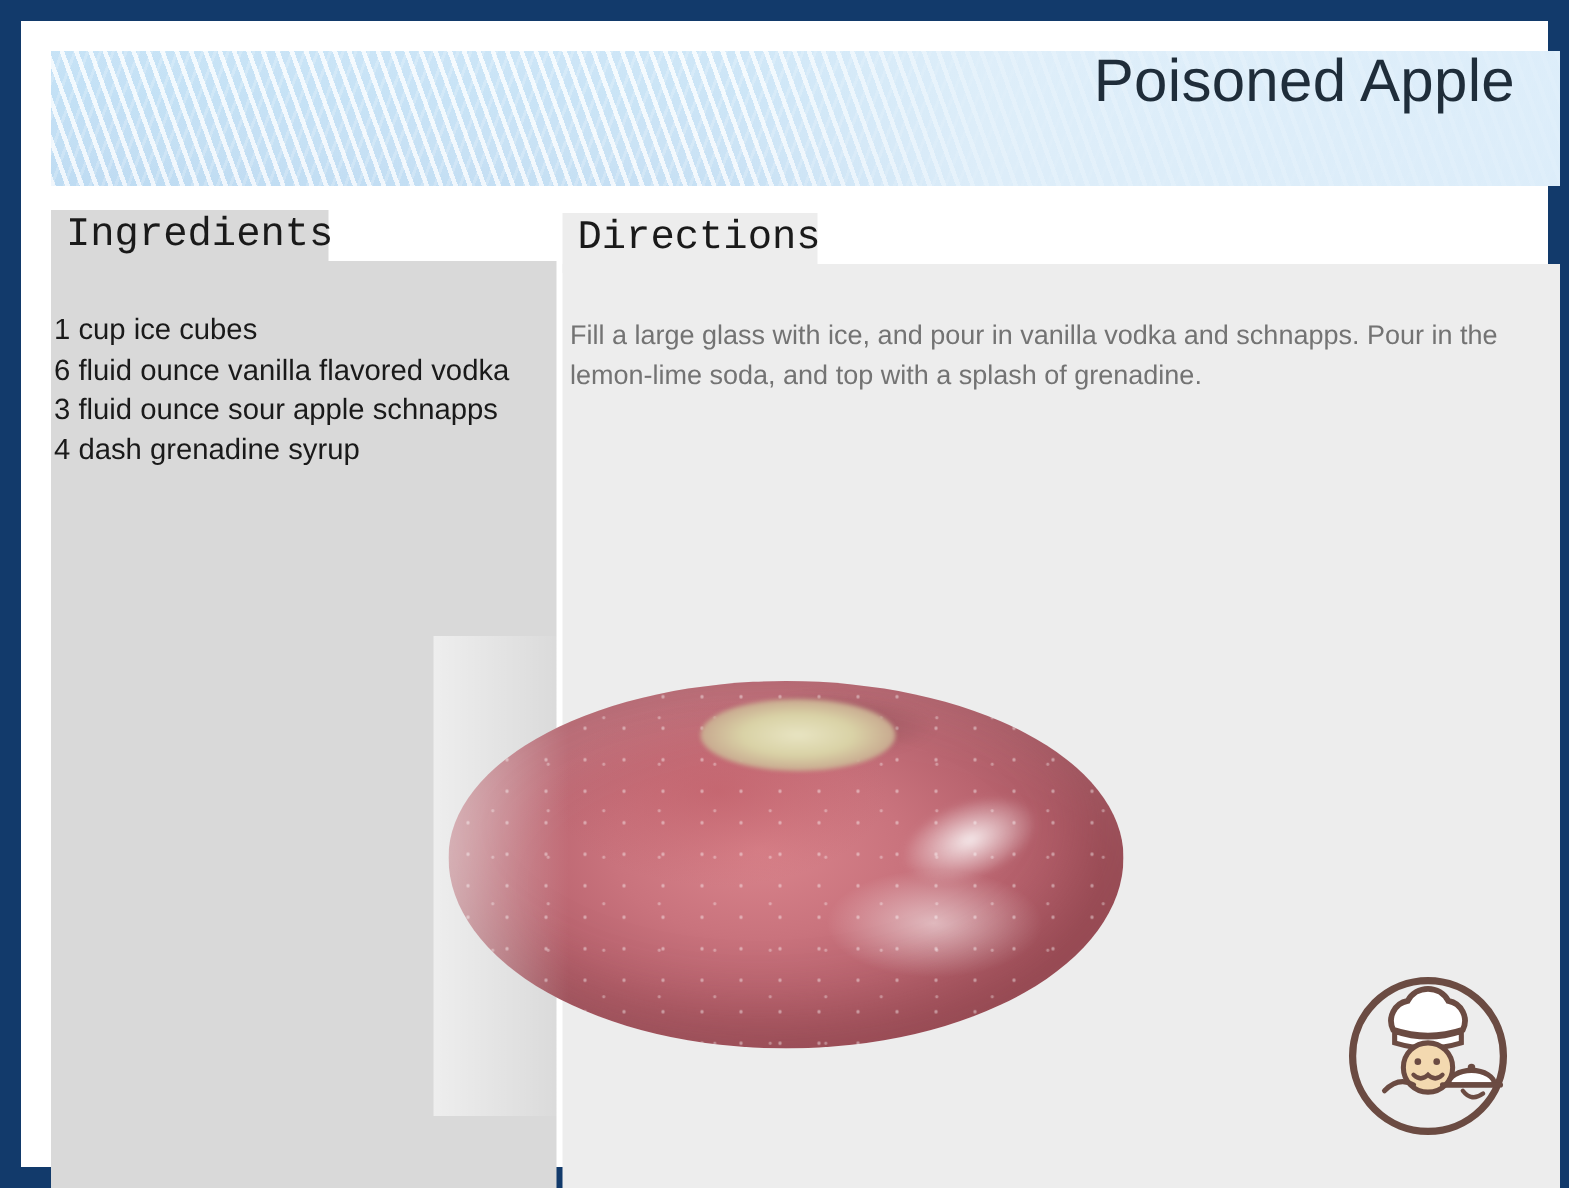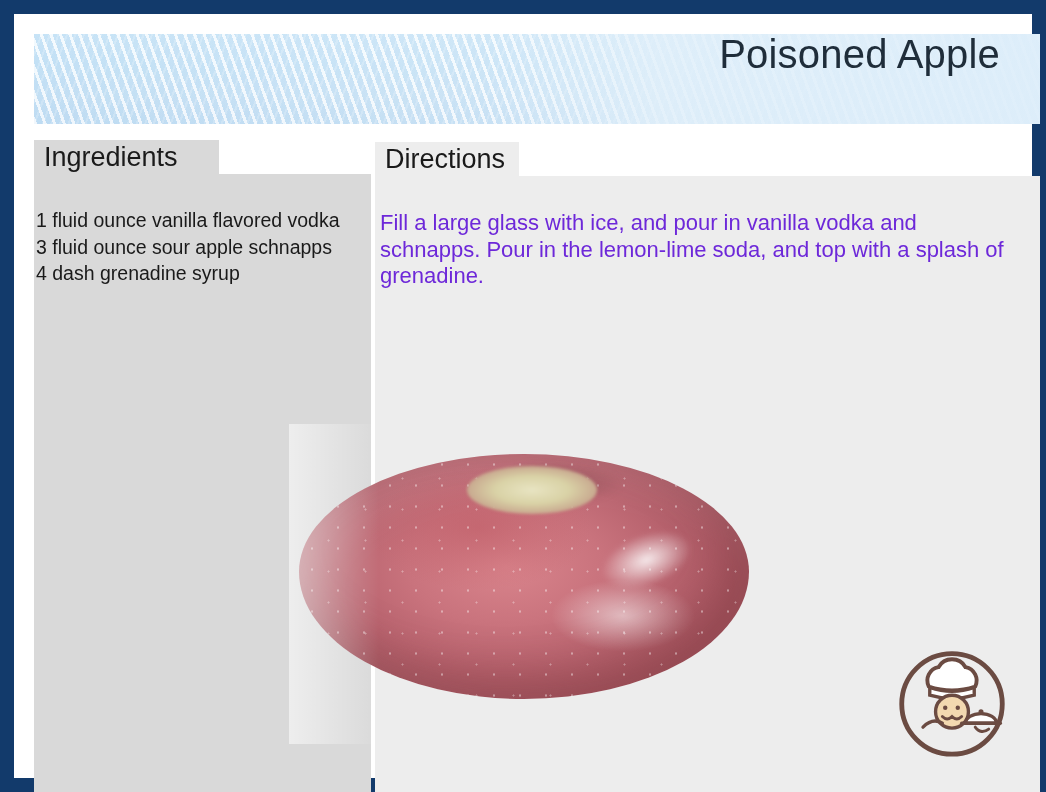--- a/index.html
+++ b/index.html
@@ -47,21 +47,21 @@
       repeating-linear-gradient(-70deg, rgba(255,255,255,0.45) 0px, rgba(255,255,255,0.45) 2px, rgba(176,212,240,0.30) 2px, rgba(176,212,240,0.30) 8px);
     opacity: 0.85;
   }
   .banner .fade {
     position: absolute;
     inset: 0;
     background: linear-gradient(90deg, rgba(255,255,255,0) 0%, rgba(255,255,255,0.15) 45%, rgba(226,240,250,0.85) 62%, rgba(222,238,250,0.95) 100%);
   }
   .banner-title {
     position: absolute;
-    right: 32px;
+    right: 22px;
     top: 18px;
     font-size: 40px;
     color: #1f2d3a;
     font-weight: normal;
     letter-spacing: 0.2px;
     white-space: nowrap;
     margin-left: 40px;
   }
 
   
@@ -82,35 +82,36 @@
     background: #d9d9d9;
   }
   .tab-ingredients .tab-label,
   .tab-directions .tab-label {
     position: absolute;
     left: 10px;
     top: 2px;
     font-size: 27px;
     color: #1a1a1a;
     white-space: nowrap;
+    font-family: Liberation Mono, monospace;
   }
 
   .col-directions {
     position: absolute;
     left: 361px;
     top: 162px;
     width: 665px;
     height: 616px;
     background: #ededed;
   }
   .tab-directions {
     position: absolute;
     left: 361px;
     top: 128px;
-    width: 144px;
+    width: 170px;
     height: 40px;
     background: #ededed;
   }
 
   .ingredients-list {
     position: absolute;
     left: 22px;
     top: 193px;
     width: 336px;
     font-size: 19.5px;
@@ -119,23 +120,23 @@
   }
   .ingredients-list div {
     white-space: normal;
   }
 
   .directions-text {
     position: absolute;
     left: 366px;
     top: 196px;
     width: 640px;
-    font-size: 22px;
+    font-size: 18px;
     line-height: 26.7px;
-    color: #6d28d9;
+    color: #737373;
   }
 
   
   .apple-wrap {
     position: absolute;
     left: 285px;
     top: 430px;
     width: 450px;
     height: 265px;
     pointer-events: none;
@@ -230,21 +231,22 @@
     <div class="tab-ingredients">
       <div class="tab-label">Ingredients</div>
     </div>
 
     <div class="col-directions"></div>
     <div class="tab-directions">
       <div class="tab-label">Directions</div>
     </div>
 
     <div class="ingredients-list">
-      <div>1 fluid ounce vanilla flavored vodka</div>
+      <div>1 cup ice cubes</div>
+      <div>6 fluid ounce vanilla flavored vodka</div>
       <div>3 fluid ounce sour apple schnapps</div>
       <div>4 dash grenadine syrup</div>
     </div>
 
     <div class="directions-text">Fill a large glass with ice, and pour in vanilla vodka and schnapps. Pour in the lemon-lime soda, and top with a splash of grenadine.</div>
 
     <div class="apple-wrap">
       <div class="apple-body">
         <div class="apple-speckles"></div>
       </div>

